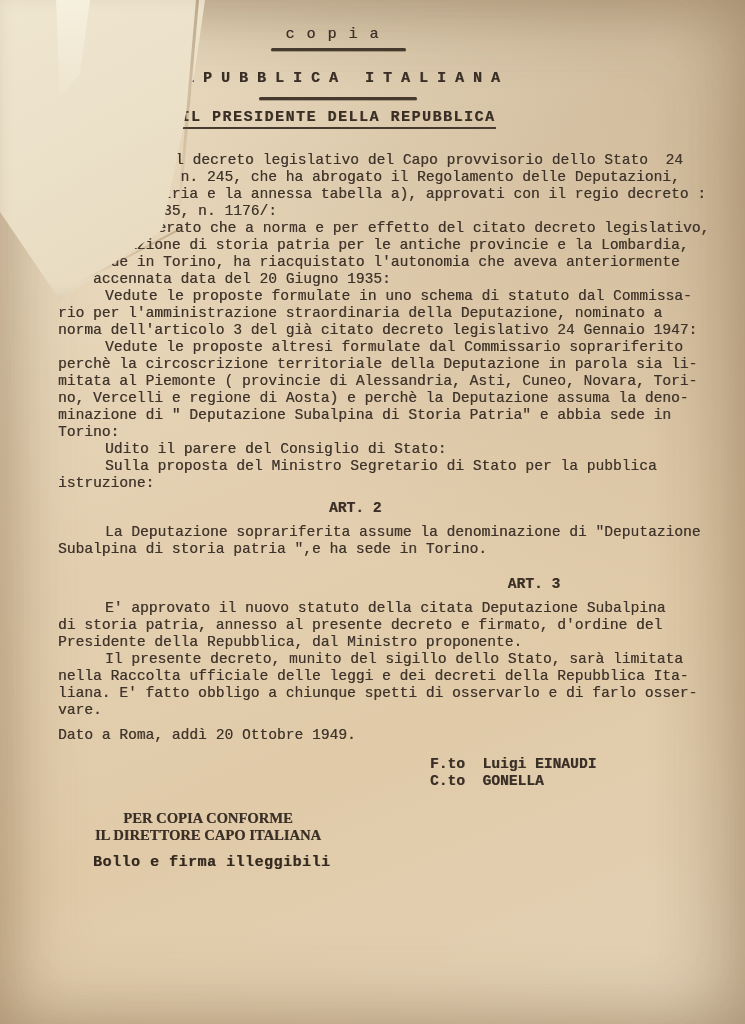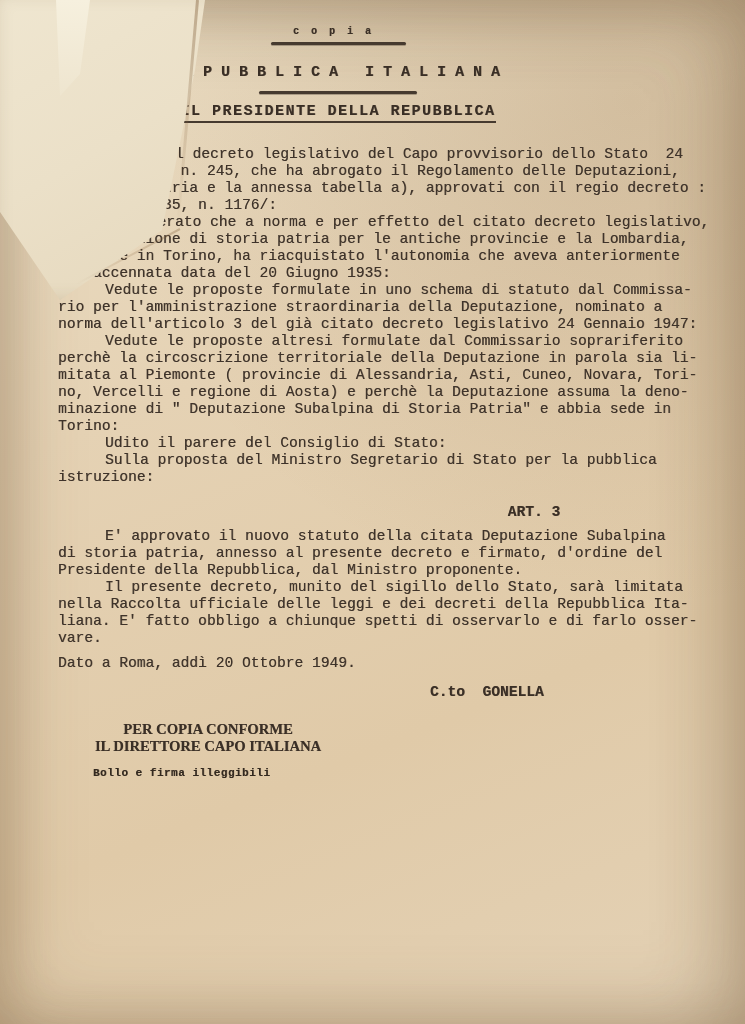--- a/index.html
+++ b/index.html
@@ -34,38 +34,38 @@
     transform:rotate(5deg);transform-origin:top center;
   }
   .crease-2{
     position:absolute;top:228px;left:62px;width:118px;height:2px;
     background:linear-gradient(90deg,rgba(133,99,62,0),rgba(133,99,62,.35));
     transform:rotate(-28deg);transform-origin:right center;
   }
   
   .ink{ text-shadow:0.4px 0.4px 0.6px rgba(62,50,40,.55); }
   header{width:676px;margin-top:26px;text-align:center;}
-  .copia{font-size:10px;font-weight:bold;letter-spacing:12px;color:#3a2f26;}
+  .copia{font-size:15px;font-weight:normal;letter-spacing:12px;color:#3a2f26;}
   .rule{height:3px;background:#463a2f;border-radius:2px;margin:5px auto 0 auto;
         box-shadow:0 1px 0 rgba(70,58,47,.35);}
   .rule-1{width:135px;}
   .rule-2{width:158px;margin-top:10px;}
   .doc-title{font-size:15px;font-weight:bold;letter-spacing:9px;margin-top:19px;color:#392e25;}
   .doc-subtitle{display:inline-block;font-size:15px;font-weight:bold;letter-spacing:1.5px;
         margin-top:9px;color:#392e25;border-bottom:2px solid #463a2f;padding-bottom:1px;}
   main{padding:23px 6px 0 58px;font-size:14.6px;line-height:17px;}
   .para{margin:0;white-space:pre-wrap;text-indent:47px;}
   .decreta{margin:0 0 0 242px;font-weight:bold;letter-spacing:8px;color:#3a2f26;}
   .art-heading{margin:8px 0 7px 271px;font-weight:bold;color:#3a2f26;}
   .art-heading.gap-large{margin-top:18px;text-align:center;}
   .dateline{margin:8px 0 0 0;white-space:pre-wrap;}
   .signatures{margin:12px 0 0 372px;}
   .sig-line{white-space:pre-wrap;font-weight:bold;color:#3a2f26;}
   .certification{margin:20px 0 0 0;width:300px;text-align:center;font-weight:bold;color:#3a2f26;font-family:Liberation Serif, serif;}
-  .stamp-note{margin:10px 0 0 35px;font-weight:bold;font-size:11px;color:#33291f;
+  .stamp-note{margin:10px 0 0 35px;font-weight:bold;font-size:15px;color:#33291f;
               letter-spacing:.5px;}
 </style>
 </head>
 <body>
 
 <div class="page">
 
   <div class="torn-corner"></div>
   <div class="torn-sliver"></div>
   <div class="crease-1"></div>
@@ -98,35 +98,41 @@
 mitata al Piemonte ( provincie di Alessandria, Asti, Cuneo, Novara, Tori-
 no, Vercelli e regione di Aosta) e perchè la Deputazione assuma la deno-
 minazione di " Deputazione Subalpina di Storia Patria" e abbia sede in
 Torino:</p>
     <p class="para ink">Udito il parere del Consiglio di Stato:</p>
     <p class="para ink">Sulla proposta del Ministro Segretario di Stato per la pubblica
 istruzione:</p>
 
 
 
+    <div>
+      <div class="art-heading ink">ART. 2</div>
+      <p class="para ink">La Deputazione soprariferita assume la denominazione di "Deputazione
+Subalpina di storia patria ",e ha sede in Torino.</p>
+    </div>
 
     <div>
       <div class="art-heading gap-large ink">ART. 3</div>
       <p class="para ink">E' approvato il nuovo statuto della citata Deputazione Subalpina
 di storia patria, annesso al presente decreto e firmato, d'ordine del
 Presidente della Repubblica, dal Ministro proponente.</p>
       <p class="para ink">Il presente decreto, munito del sigillo dello Stato, sarà limitata
 nella Raccolta ufficiale delle leggi e dei decreti della Repubblica Ita-
 liana. E' fatto obbligo a chiunque spetti di osservarlo e di farlo osser-
 vare.</p>
     </div>
 
     <p class="dateline ink">Dato a Roma, addì 20 Ottobre 1949.</p>
 
     <div class="signatures">
+      <div class="sig-line ink">F.to  Luigi EINAUDI</div>
       <div class="sig-line ink">C.to  GONELLA</div>
     </div>
 
     <div class="certification">
       <div class="ink">PER COPIA CONFORME</div>
       <div class="ink">IL DIRETTORE CAPO ITALIANA</div>
     </div>
 
     <p class="stamp-note ink">Bollo e firma illeggibili</p>
   </main>

